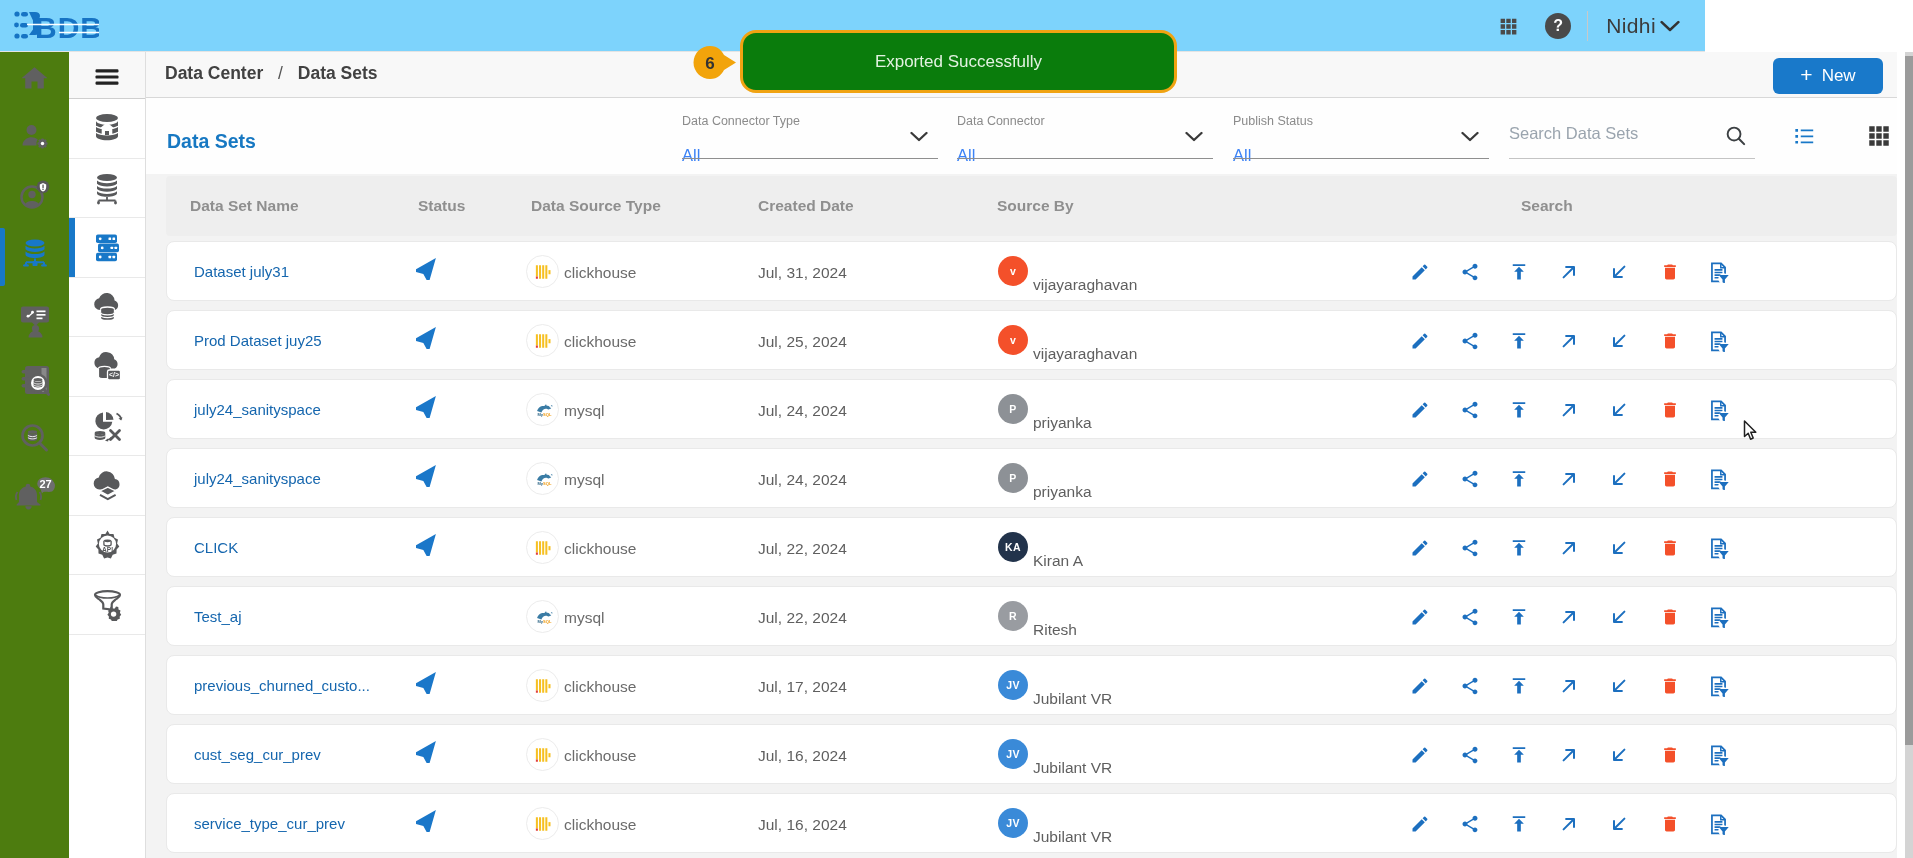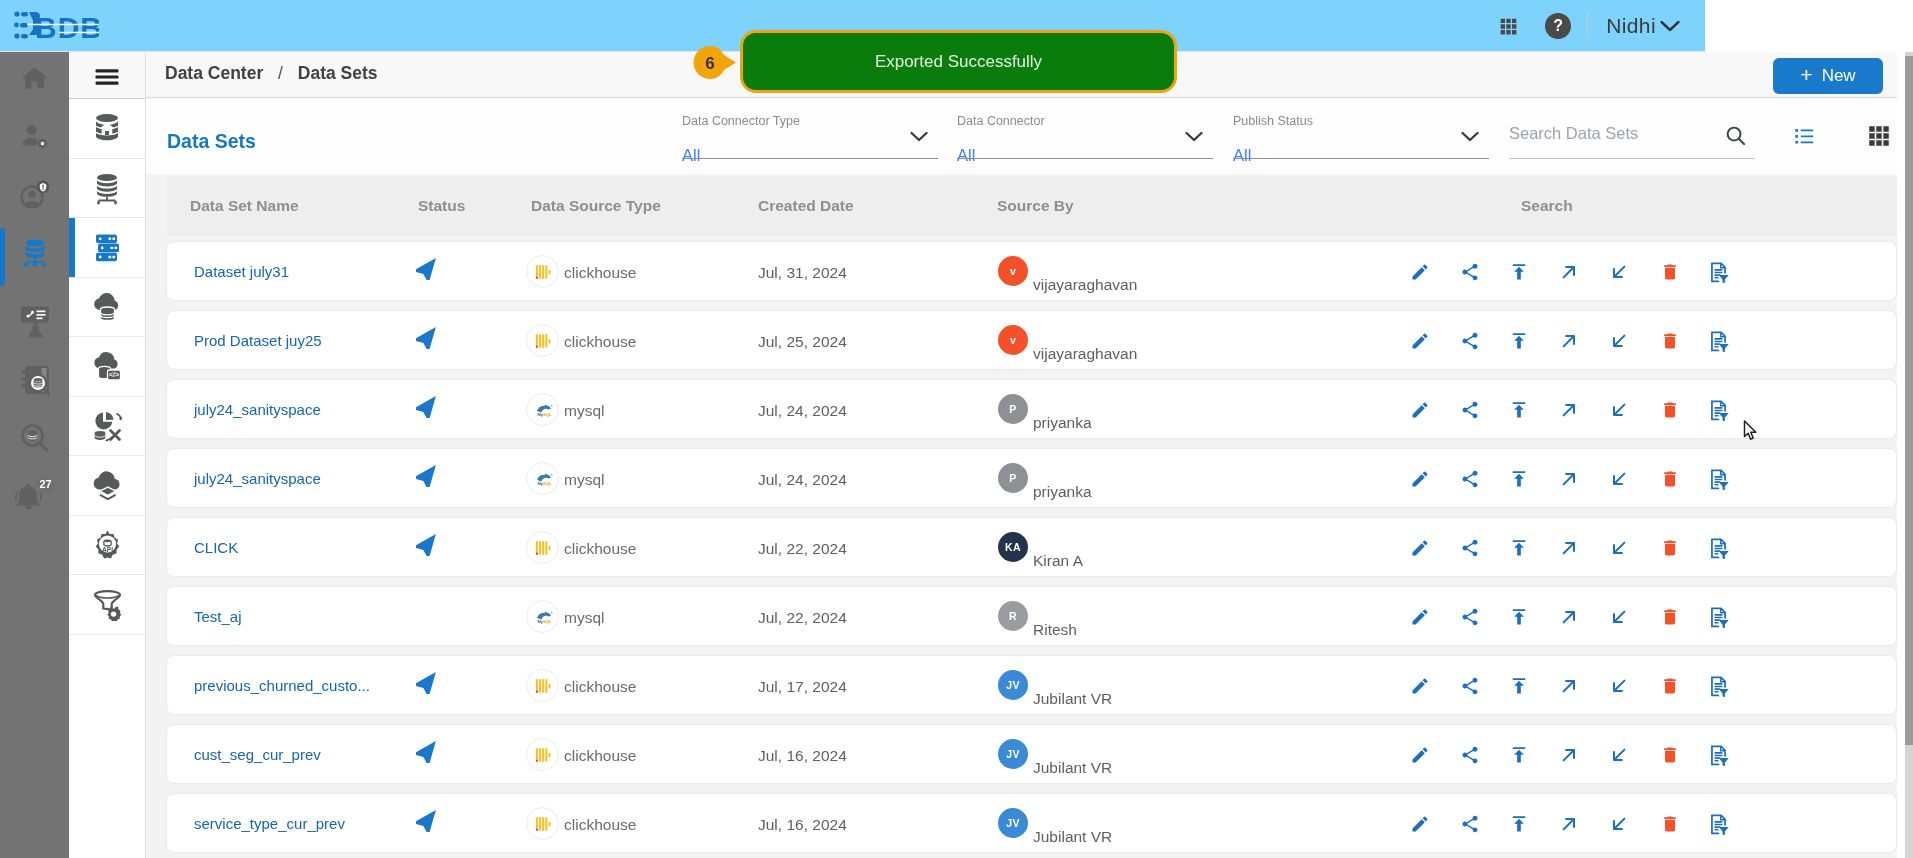--- a/index.html
+++ b/index.html
@@ -3,21 +3,21 @@
 *{margin:0;padding:0;box-sizing:border-box}
 html,body{width:1913px;height:858px;overflow:hidden;font-family:"Liberation Sans",sans-serif;background:#fff}
 .abs{position:absolute}
 body{position:relative}
 
 .topbar{position:absolute;left:0;top:0;width:1705px;height:52px;background:#7dd3fc;border-bottom:1px solid #e4e4e4;z-index:5}
 .tr-icons{position:absolute;top:0;right:25px;height:52px;display:flex;align-items:center}
 .nidhi{font-size:21px;color:#3b3b3b;font-weight:400;margin-left:18px;margin-right:4px;letter-spacing:.4px}
 .vdiv{width:1px;height:30px;background:#c9c9c9;margin-left:16px}
 
-.rail{position:absolute;left:0;top:52px;width:89px;height:806px;background:#737373;border-right:1px solid #e2e2e2;z-index:4}
+.rail{position:absolute;left:0;top:52px;width:89px;height:806px;background:#4d7c0f;border-right:1px solid #e2e2e2;z-index:4}
 .rail .it{position:absolute;left:0;width:69px;display:flex;justify-content:center}
 .railbar{position:absolute;left:0;width:5px;height:58px;background:#1878c8;border-radius:0 2px 2px 0}
 
 .subrail{position:absolute;left:69px;top:52px;width:77px;height:806px;background:#fff;border-right:1px solid #dedede;z-index:4}
 .subrail .cell{position:relative;width:76px;border-bottom:1px solid #e9e9e9;display:flex;align-items:center;justify-content:center}
 .selbar{position:absolute;left:0;top:0;width:6px;height:100%;background:#1878c8}
 
 .main{position:absolute;left:146px;top:52px;width:1751px;height:806px;background:#fdfdfd}
 .crumbrow{position:absolute;left:0;top:0;width:1751px;height:46px;background:#f8f8f8;border-bottom:1px solid #d8d8d8}
 .crumb{position:absolute;left:19px;top:11px;font-size:17.5px;color:#414141;font-weight:700}

